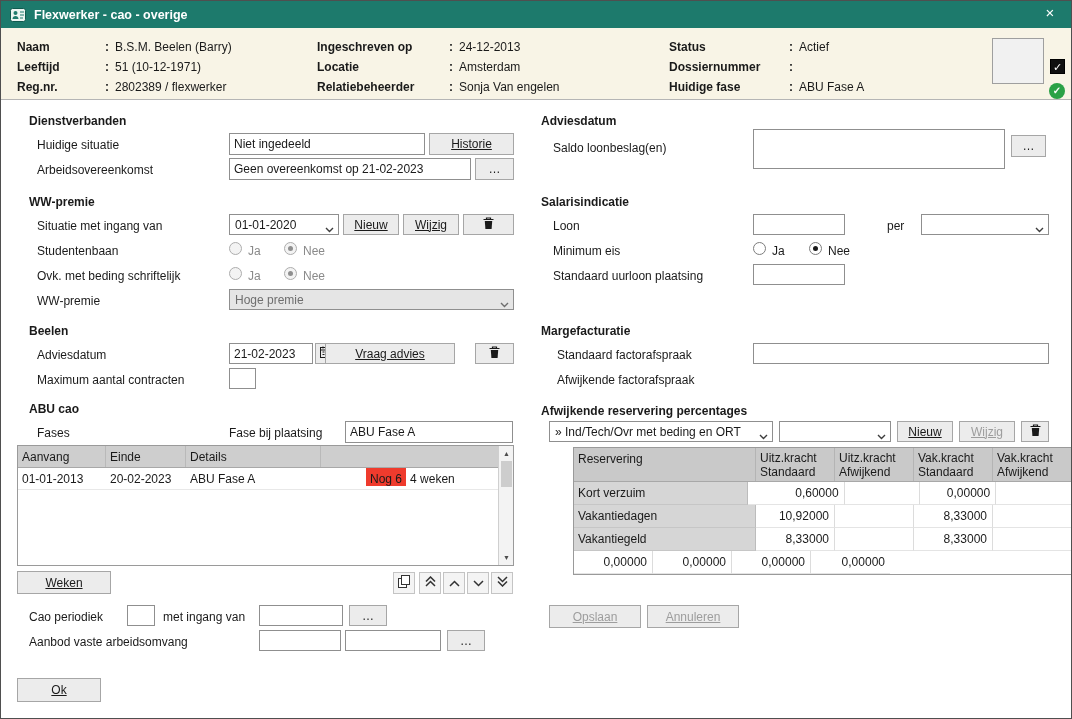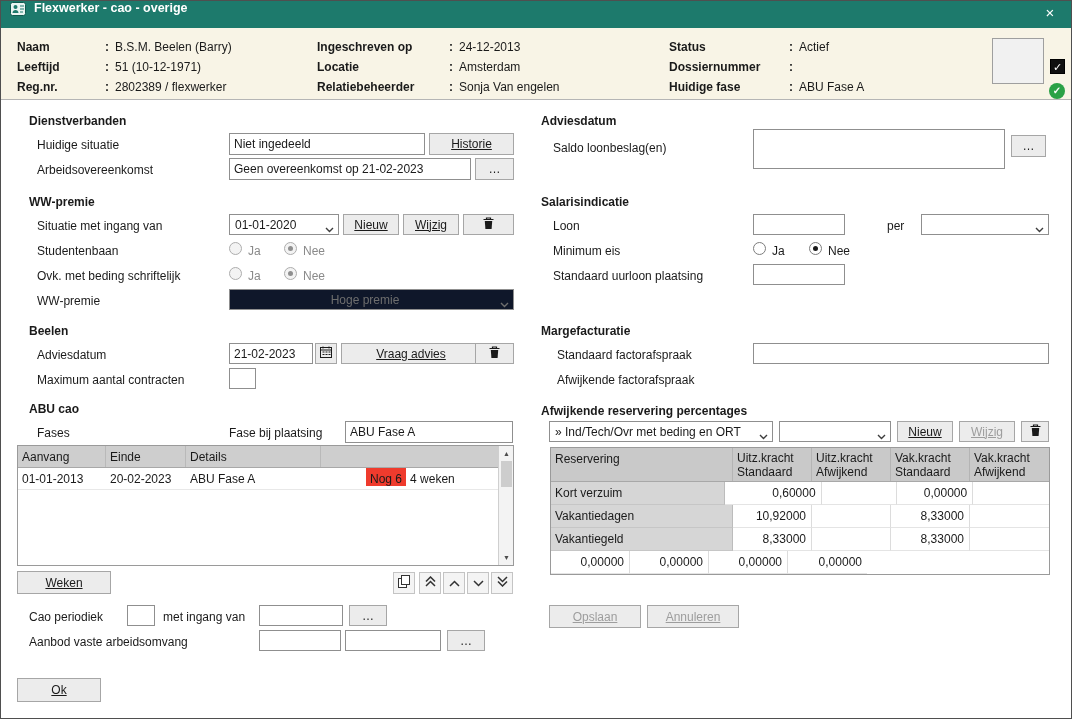--- a/index.html
+++ b/index.html
@@ -6,21 +6,21 @@
   html,body { background:#d8d8d8; }
   body { font-family:"Liberation Sans",sans-serif; }
   .window { position:relative; width:1072px; height:719px; background:#ffffff;
             border:1px solid #4f4f4f; font-size:12px; color:#1a1a1a; overflow:hidden; }
   .t { position:absolute; white-space:nowrap; line-height:14px; }
   .b { font-weight:bold; }
   .gray { color:#8a8a8a; }
 
   
   .tb { position:absolute; left:0; top:0; width:100%; height:27px; background:#1d7a6c;
-        color:#fff; display:flex; align-items:flex-start; }
+        color:#fff; display:flex; align-items:center; }
   .tb-icon { width:18px; height:16px; margin-left:8px; display:flex; align-items:center; justify-content:center; }
   .tb-title { margin-left:7px; font-weight:bold; font-size:12.5px; }
   .tb-close { position:absolute; right:12px; top:3px; font-size:15px; width:18px; height:20px;
               text-align:center; cursor:default; }
 
   
   .hdr { position:absolute; left:0; top:27px; width:100%; height:72px; background:#f8f4e6;
          border-bottom:1px solid #b5b5b5; }
 
   .photo { position:absolute; border:1px solid #9f9f9f; background:#f1f1f1; }
@@ -33,21 +33,21 @@
   .inp { position:absolute; border:1px solid #8f8f8f; background:#fff; color:#1a1a1a;
          font:12px "Liberation Sans",sans-serif; padding:1px 4px; }
   .inp-big { padding-top:2px; }
   .btn { position:absolute; border:1px solid #a6a6a6; background:#ececec; font-size:12px;
          display:flex; align-items:center; justify-content:center; cursor:default; color:#1a1a1a; }
   .btn .u { text-decoration:underline; }
   .btn.disabled { color:#9d9d9d; }
   .sel { position:absolute; border:1px solid #8f8f8f; background:#fff; display:flex;
          align-items:center; padding:0 18px 0 5px; white-space:nowrap; overflow:hidden; }
   .sel .chev { position:absolute; right:4px; top:50%; margin-top:-3px; }
-  .sel.disabled { background:#0f172a; color:#6e6e6e;justify-content:center; }
+  .sel.disabled { background:#e5e5e5; color:#6e6e6e; }
   .radio { position:absolute; width:13px; height:13px; border-radius:50%; background:#fff;
            border:1px solid #7d7d7d; }
   .radio.dis { border-color:#adadad; background:#f3f3f3; }
   .radio.on::after { content:""; display:block; width:5px; height:5px; border-radius:50%;
                      background:#1a1a1a; margin:3px; }
   .radio.dis.on::after { background:#8f8f8f; }
 
   
   .ltable { position:absolute; border:1px solid #9a9a9a; background:#fff; }
   .lt-head { display:flex; height:22px; background:#cecece; border-bottom:1px solid #a8a8a8; }
@@ -190,21 +190,21 @@
   <span class="t" style="left:36px;top:347px">Adviesdatum</span>
   <input class="inp" style="left: 228px; top: 342px; width: 84px; height: 21px;" value="21-02-2023">
   <div class="btn" style="left:314px;top:342px;width:22px;height:21px">
     <span><svg width="12" height="12" viewBox="0 0 12 12">
           <rect x="0.5" y="1.5" width="11" height="10" fill="none" stroke="#1a1a1a"></rect>
           <path d="M0.5 4h11" stroke="#1a1a1a"></path>
           <path d="M3 0.5v2M9 0.5v2" stroke="#1a1a1a"></path>
           <path d="M2.5 6h2M5.5 6h2M8.5 6h2M2.5 8.5h2M5.5 8.5h2M8.5 8.5h2" stroke="#1a1a1a"></path>
         </svg></span>
   </div>
-  <div class="btn" style="left:340px;top:342px;width:140px;height:21px">
+  <div class="btn" style="left:324px;top:342px;width:130px;height:21px">
       <span class="u">Vraag advies</span>
     </div>
   <div class="btn" style="left:474px;top:342px;width:39px;height:21px">
     <span><svg width="11" height="13" viewBox="0 0 11 13">
           <path d="M0.5 2.5h10M3.5 2.5V1h4v1.5" fill="none" stroke="#1a1a1a" stroke-width="1.2"></path>
           <path d="M1.8 4l0.6 8h6.2l0.6-8z" fill="#1a1a1a"></path>
         </svg></span>
   </div>
 
   <span class="t" style="left:36px;top:372px">Maximum aantal contracten</span>
@@ -337,21 +337,21 @@
   <div class="btn disabled" style="left:958px;top:420px;width:56px;height:21px">
       <span class="u">Wijzig</span>
     </div>
   <div class="btn" style="left:1020px;top:420px;width:28px;height:21px">
     <span><svg width="11" height="13" viewBox="0 0 11 13">
           <path d="M0.5 2.5h10M3.5 2.5V1h4v1.5" fill="none" stroke="#1a1a1a" stroke-width="1.2"></path>
           <path d="M1.8 4l0.6 8h6.2l0.6-8z" fill="#1a1a1a"></path>
         </svg></span>
   </div>
 
-  <div class="rtable" style="left:549px;top:446px;width:500px">
+  <div class="rtable" style="left:572px;top:446px;width:500px">
     <div class="rt-head">
       <span class="hc" style="width:182px;padding-top:4px">Reservering</span>
       <span class="hc" style="width:79px"><span>Uitz.kracht</span><br><span>Standaard</span></span>
       <span class="hc" style="width:79px"><span>Uitz.kracht</span><br><span>Afwijkend</span></span>
       <span class="hc" style="width:79px"><span>Vak.kracht</span><br><span>Standaard</span></span>
       <span class="hc" style="width:79px;border-right:none"><span>Vak.kracht</span><br><span>Afwijkend</span></span>
     </div>
 
     <div class="rt-row">
       <span class="nc" style="width:182px">Kort verzuim</span>

